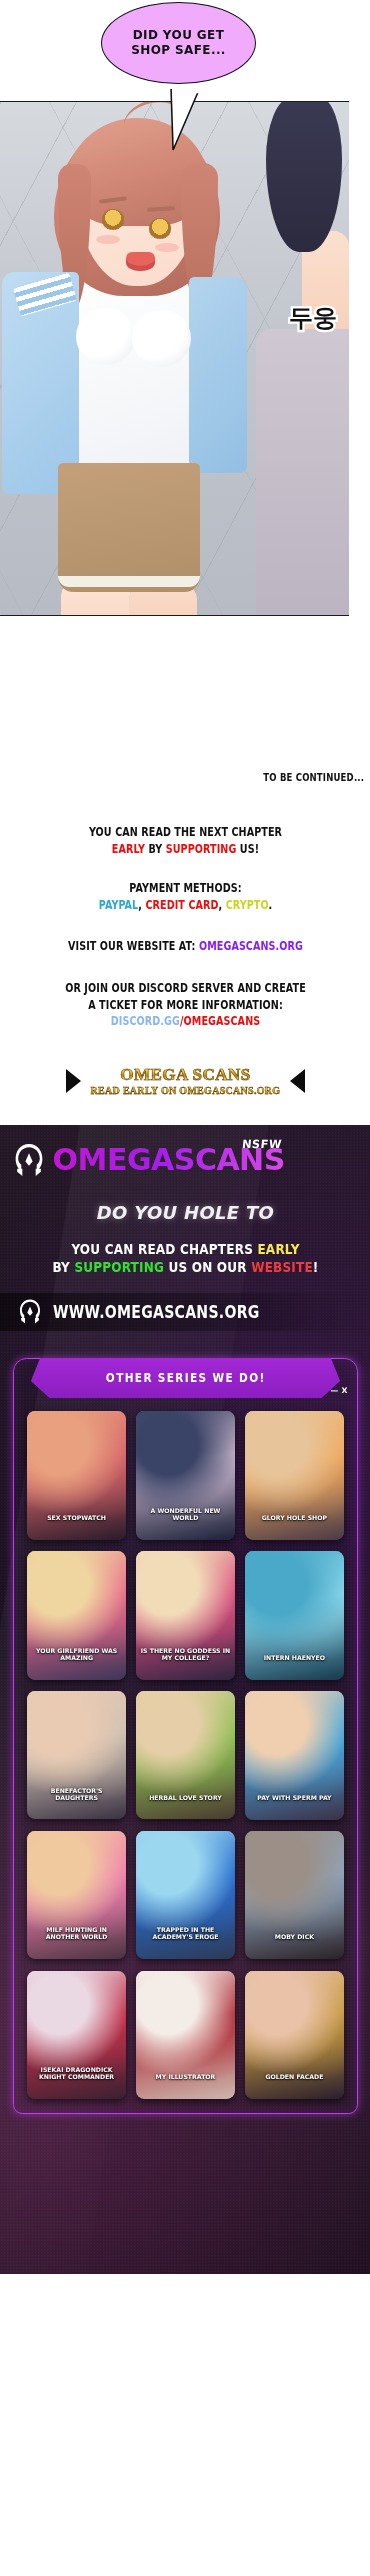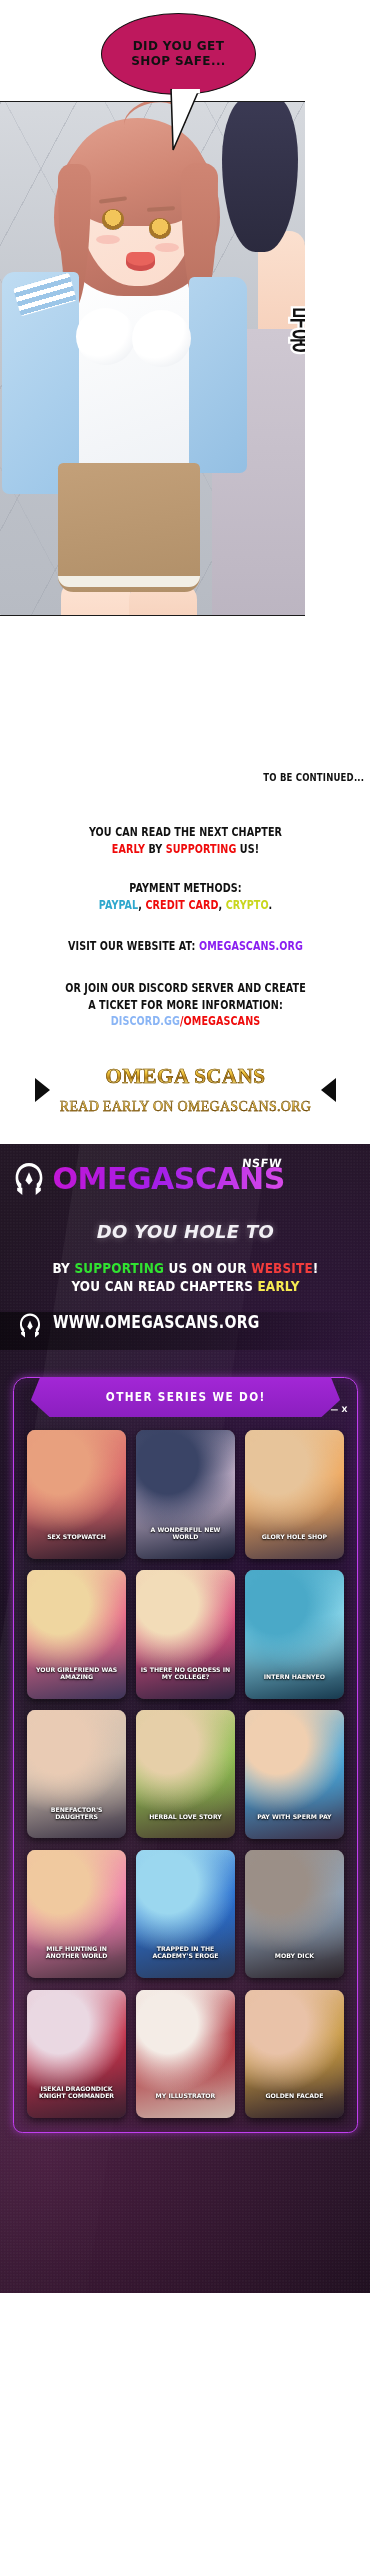--- a/index.html
+++ b/index.html
@@ -8,41 +8,41 @@
     width:371px;
     font-family:"Liberation Sans", sans-serif;
     -webkit-font-smoothing:antialiased;
   }
   .page { width:371px; position:relative; background:#fff; }
 
   
   .panel-white { background:#ffffff; position:relative; width:371px; }
 
   .bubble-top {
-    position:absolute; left:101px; top:13px;
+    position:absolute; left:101px; top:2px;
     width:155px; height:82px;
     border:1.5px solid #111; border-radius:50%/50%;
-    background:#be185d; z-index:6;
+    background:#f0abfc; z-index:6;
   }
   .bubble-top .btxt {
     position:absolute; left:0; right:0; top:50%;
     transform:translateY(-50%);
     text-align:center; line-height:1.28;
     font-size:12px; font-weight:700; color:#111;
     letter-spacing:0.4px;
     font-family:"DejaVu Sans", sans-serif;
   }
   .tail-top {
     position:absolute; left:170px; top:89px; z-index:7;
     width:31px; height:62px;
   }
 
   
   .art-panel {
-    position:relative; width:305px; overflow:hidden;
+    position:relative; width:349px; overflow:hidden;
     border-top:1.5px solid #1b1b1b; border-bottom:1.5px solid #1b1b1b;
     background:#c9cdd4;
   }
   .floor {
     position:absolute; inset:0;
     background:
       linear-gradient(118deg, rgba(255,255,255,.30) 0 1px, rgba(0,0,0,0) 1px 62px),
       linear-gradient(118deg, rgba(120,125,135,.30) 0 1.5px, rgba(0,0,0,0) 1.5px 82px),
       linear-gradient(62deg, rgba(255,255,255,.22) 0 1px, rgba(0,0,0,0) 1px 77px),
       linear-gradient(180deg,#d6d9de 0%, #c2c6cd 45%, #b7bbc3 100%);
@@ -186,28 +186,28 @@
   .dblue  { color:#8ab5f5; }
 
   
   .goldwrap { display:flex; align-items:center; justify-content:center; gap:9.3px; }
   .tri { width:0;height:0;border-top:12.4px solid transparent;border-bottom:12.4px solid transparent; }
   .tri.l { border-left:15.5px solid #0d0d0d; }
   .tri.r { border-right:15.5px solid #0d0d0d; }
   .goldtext { text-align:center; }
   .goldmain {
     font-family:"Liberation Serif", serif; font-weight:700;
-    font-size:21px; letter-spacing:0.5px; line-height:1;
+    font-size:17px; letter-spacing:0.5px; line-height:1;
     background:linear-gradient(180deg,#fff6c2 0%,#f2c63c 32%,#b8831a 58%,#f7dd72 80%,#8a5f11 100%);
     -webkit-background-clip:text; background-clip:text; color:transparent;
     -webkit-text-stroke:0.6px #6b4608;
   }
   .goldsub {
-    font-family:"Liberation Serif", serif; font-weight:400; font-size:14px;
-    letter-spacing:0.3px; margin-top:12px;
+    font-family:"Liberation Serif", serif; font-weight:700; font-size:10px;
+    letter-spacing:0.3px; margin-top:2px;
     background:linear-gradient(180deg,#fdf0b8 0%,#e8b93a 45%,#95681a 100%);
     -webkit-background-clip:text; background-clip:text; color:transparent;
     -webkit-text-stroke:0.4px #5c3c08;
   }
 
   
   .banner {
     position:relative; width:371px; overflow:hidden;
     background:
       radial-gradient(circle at 12% 88%, rgba(215,60,160,.22), rgba(0,0,0,0) 46%),
@@ -255,21 +255,21 @@
   .subline {
     text-align:center; margin-top:17.5px; color:#fff;
     font-family:"DejaVu Sans Condensed","DejaVu Sans", sans-serif;
     font-weight:600; font-size:13.4px; line-height:1.34; letter-spacing:0.2px;
   }
   .s-yellow { color:#f6ea52; font-weight:800; }
   .s-green  { color:#31e231; font-weight:800; }
   .s-red    { color:#f23c3c; font-weight:800; }
 
   .urlbar {
-    margin-top:15.5px; height:38px; display:flex; align-items:flex-start; gap:11.3px;
+    margin-top:15.5px; height:38px; display:flex; align-items:center; gap:11.3px;
     padding-left:17.5px;
     background:linear-gradient(90deg, rgba(0,0,0,.55) 0%, rgba(0,0,0,.32) 55%, rgba(0,0,0,0) 100%);
   }
   .urlbar .u {
     color:#fff; font-family:"DejaVu Sans Condensed","DejaVu Sans", sans-serif;
     font-weight:800; font-size:17px; letter-spacing:0.3px;
     transform:scaleX(.92); transform-origin:left center;
   }
 
   
@@ -431,24 +431,24 @@
           <div class="brand-nsfw">NSFW</div>
         </div>
       </div>
 
       <div class="headline">
         <div>DO YOU HOLE TO</div>
       </div>
 
       <div class="subline">
         <div>
-          <span>BY </span><span class="s-green">SUPPORTING</span><span> US ON OUR </span><span class="s-red">WEBSITE</span><span>!</span>
+          <span>YOU CAN READ CHAPTERS </span><span class="s-yellow">EARLY</span>
         </div>
         <div>
-          <span>YOU CAN READ CHAPTERS </span><span class="s-yellow">EARLY</span>
+          <span>BY </span><span class="s-green">SUPPORTING</span><span> US ON OUR </span><span class="s-red">WEBSITE</span><span>!</span>
         </div>
       </div>
 
       <div class="urlbar">
         <svg width="24" height="27" viewBox="0 0 62 70">
           <path d="M31 4 C14 4 5 18 5 33 C5 44 10 52 16 56 L16 44 C12 41 10 37 10 32 C10 20 19 10 31 10 C43 10 52 20 52 32 C52 37 50 41 46 44 L46 56 C52 52 57 44 57 33 C57 18 48 4 31 4 Z" fill="#ffffff"></path>
           <path d="M31 22 L38 38 L31 46 L24 38 Z" fill="#ffffff"></path>
           <path d="M8 52 L18 52 L18 66 L8 58 Z" fill="#ffffff"></path>
           <path d="M54 52 L44 52 L44 66 L54 58 Z" fill="#ffffff"></path>
         </svg>

